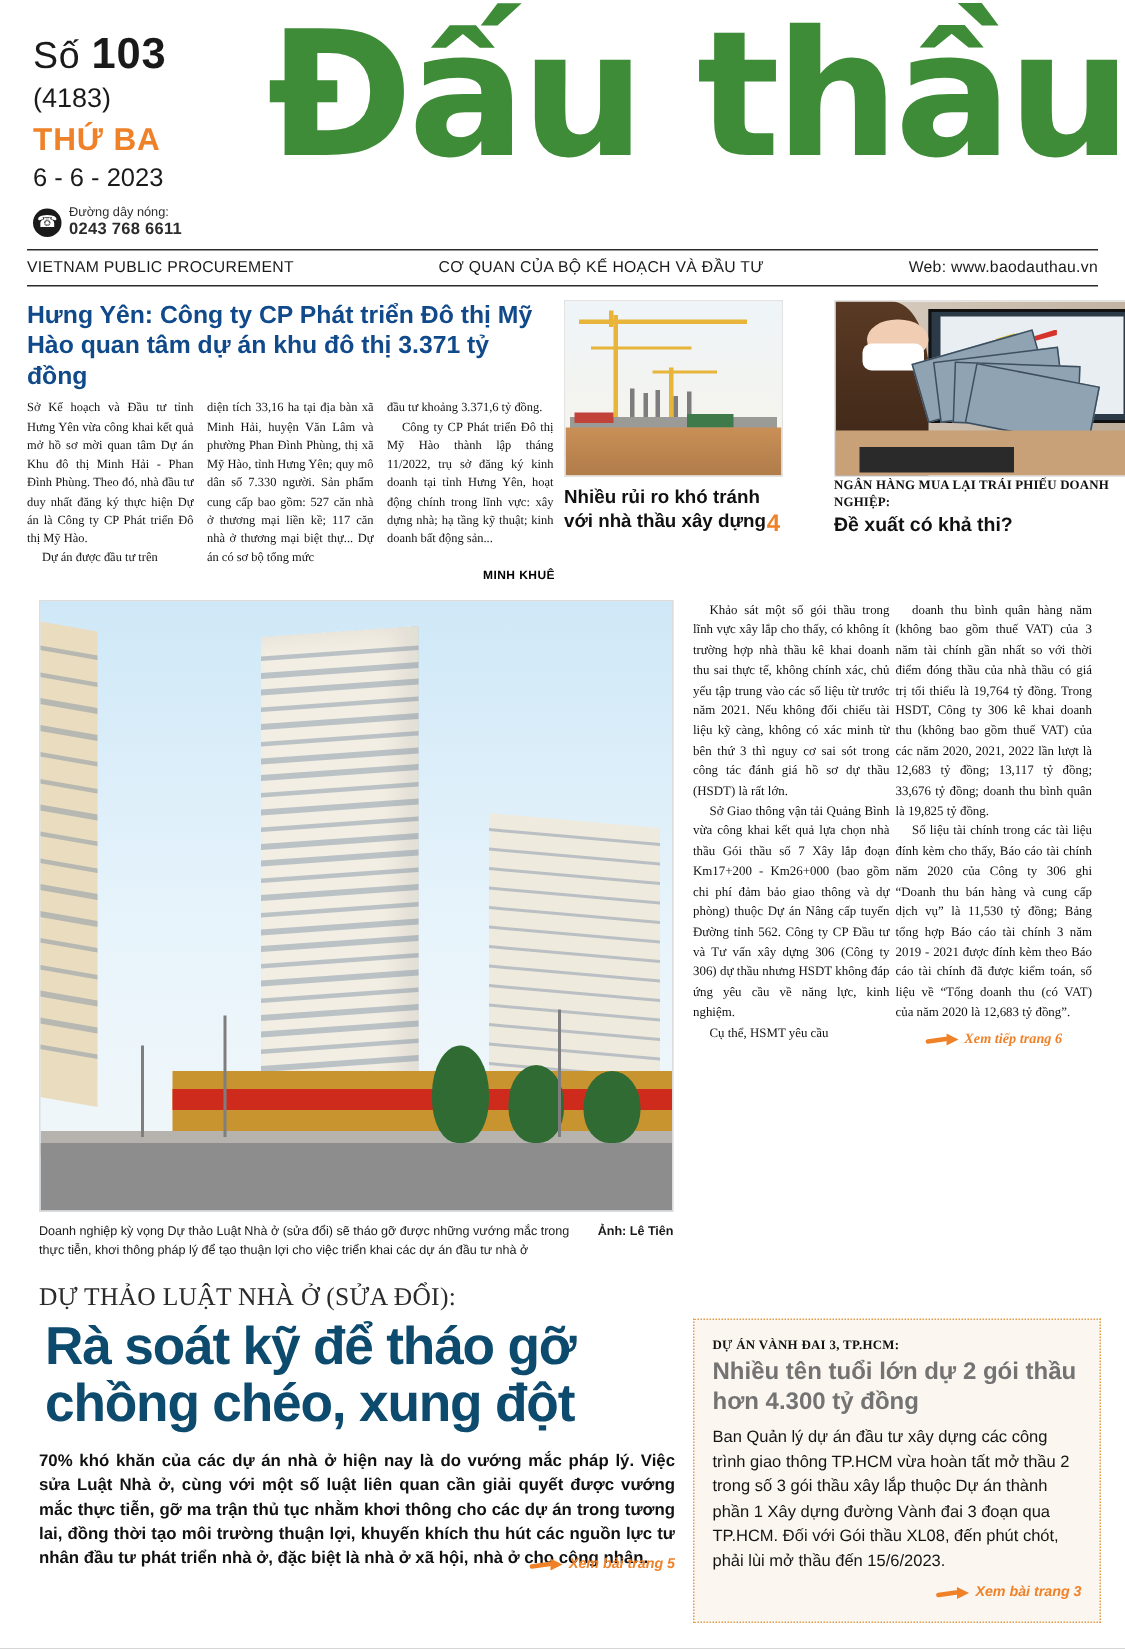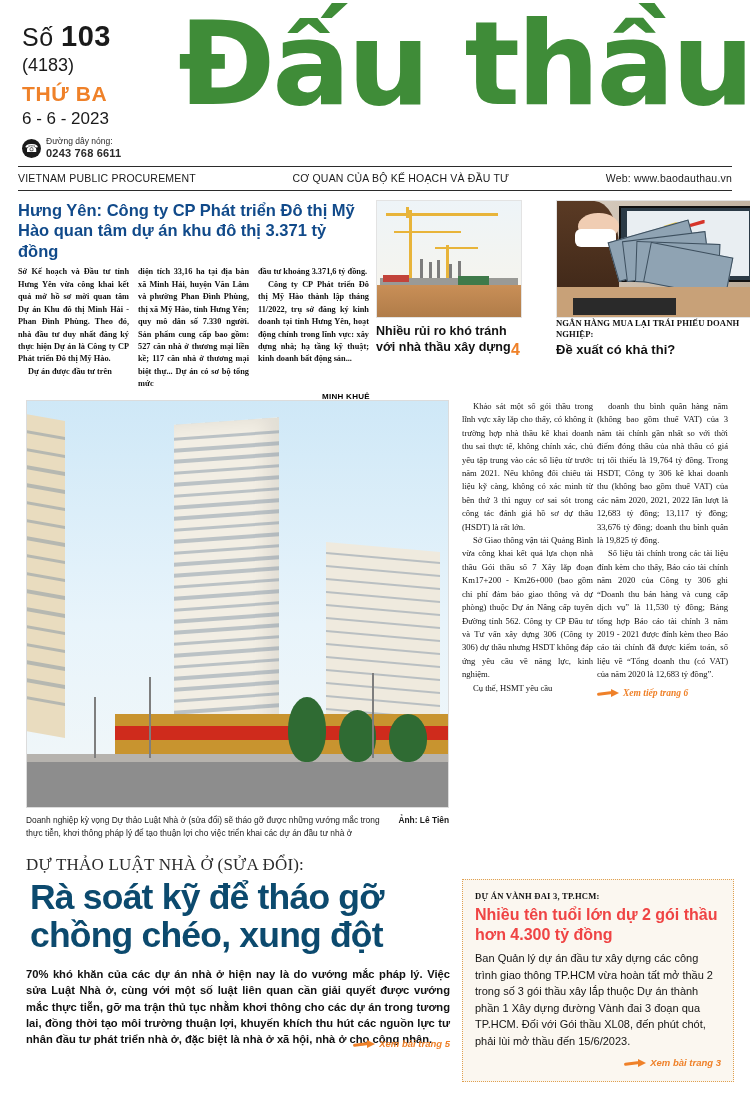--- a/index.html
+++ b/index.html
@@ -37,21 +37,21 @@
   .mast-strip .mid{font-weight:normal;}
   .mast-rule-bot{position:absolute;left:18px;right:18px;top:190px;border-top:1.4px solid #2b2b2b;}
 
   
   .top-wrap{position:absolute;left:18px;top:200px;width:714px;height:190px;}
   .top-left{position:absolute;left:0;top:0;width:352px;}
   .top-hl{font-size:16.5px;font-weight:bold;color:#114a8a;line-height:1.24;margin:0 0 5px 0;}
   .top-body{display:flex;gap:9px;}
   .top-body .c{width:111px;font-family:"Liberation Serif", serif;font-size:8.3px;
       line-height:1.5;text-align:justify;color:#111;}
-  .top-body .c p{margin:0;text-indent:10px;font-weight:bold;}
+  .top-body .c p{margin:0;text-indent:10px;}
   .top-body .c p.first{text-indent:0;}
   .byline{font-weight:bold;font-size:8px;letter-spacing:.3px;text-align:right;
       font-family:"Liberation Sans",sans-serif;display:block;margin-top:1px;}
 
   
   .teaser{position:absolute;top:0;width:146px;}
   .teaser.t1{left:358px;}
   .teaser.t2{left:538px;width:207px;}
   .teaser .ph{width:100%;height:118px;border:1px solid #e3e3e3;box-sizing:border-box;overflow:hidden;position:relative;}
   .teaser .cap{font-size:12.5px;font-weight:bold;line-height:1.25;margin-top:6px;color:#111;}
@@ -121,28 +121,28 @@
   .seemore-row{text-align:right;margin-top:-14px;}
 
   
   .rightcol{position:absolute;left:462px;top:400px;width:272px;}
   .r-hl{font-size:28px;font-weight:bold;line-height:1.14;color:#0d0d0d;text-align:right;
      letter-spacing:-.4px;margin:0 0 12px 0;}
   .r-body{display:flex;gap:4px;}
   .r-body .c{width:131px;font-family:"Liberation Serif",serif;font-size:8.6px;line-height:1.56;
      text-align:justify;color:#111;}
   .r-body .c p{margin:0;text-indent:11px;}
-  .r-seemore{text-align:left;margin-top:4px;}
+  .r-seemore{text-align:center;margin-top:4px;}
 
   
   .boxstory{position:absolute;left:462px;top:879px;width:272px;
      border:1.6px dotted #e0a050;background:#fbf7f0;box-sizing:border-box;padding:11px 12px 10px 12px;}
   .box-kicker{font-family:"Liberation Serif",serif;font-size:8.6px;font-weight:bold;
      color:#111;letter-spacing:.2px;}
-  .box-hl{font-size:16px;font-weight:bold;line-height:1.22;color:#ef4444;margin:4px 0 6px 0;}
+  .box-hl{font-size:16px;font-weight:bold;line-height:1.22;color:#737373;margin:4px 0 6px 0;}
   .box-body{font-size:11px;line-height:1.5;color:#141414;text-align:left;}
   .box-seemore{text-align:right;margin-top:4px;}
 </style>
 </head>
 <body>
 
 <div class="page">
 
   <div class="masthead">
     <div class="mast-left">

